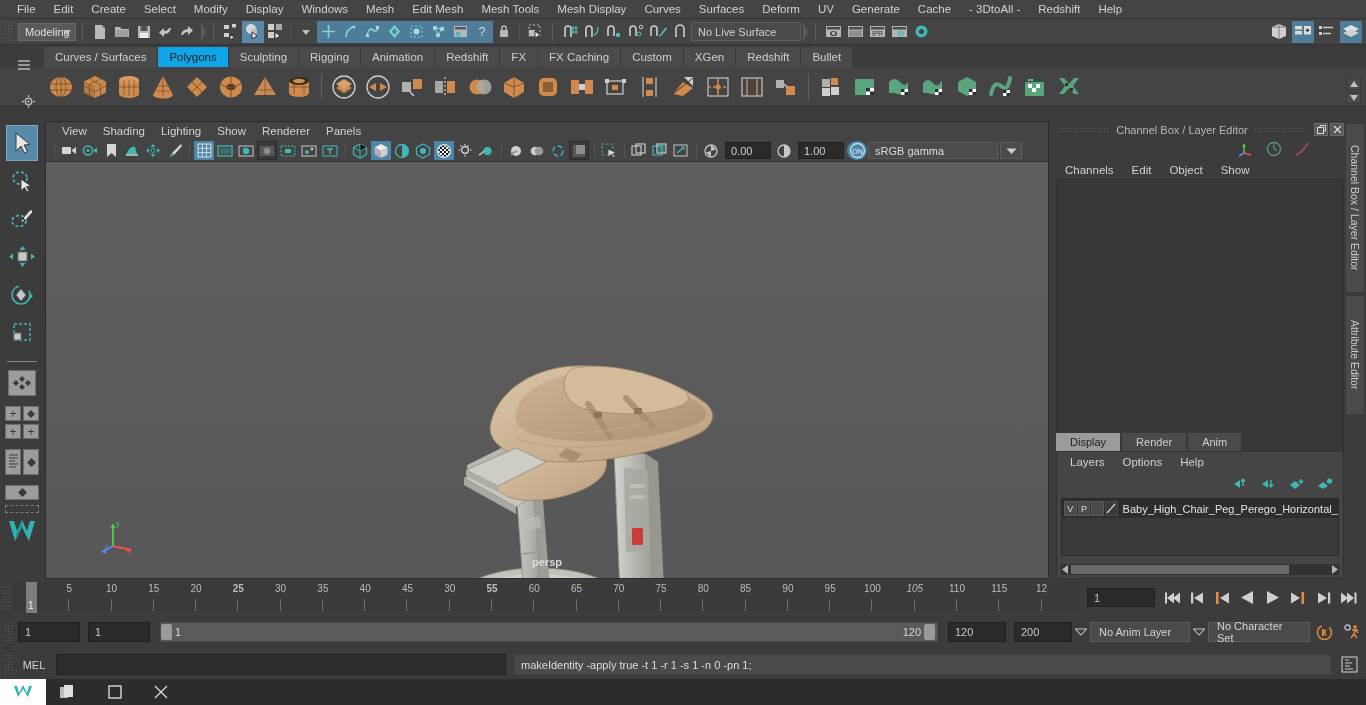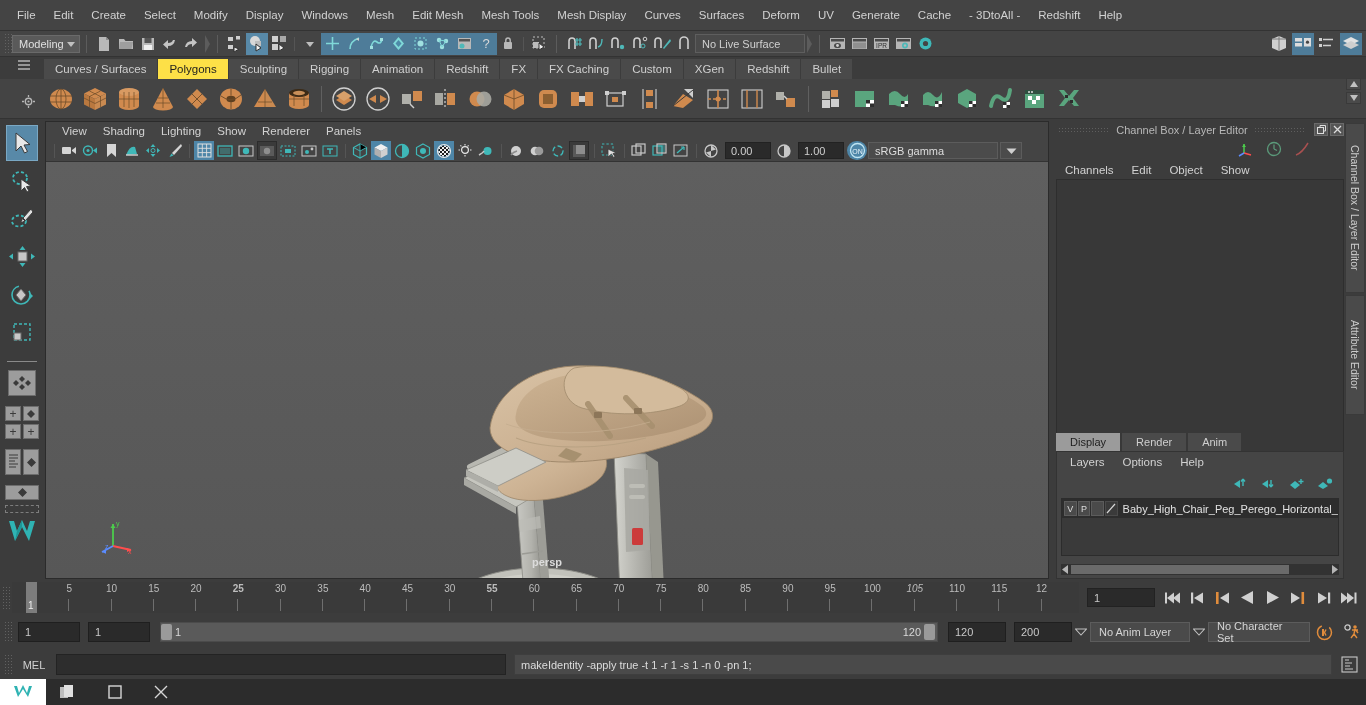--- a/index.html
+++ b/index.html
@@ -7,60 +7,60 @@
     width:1366px; height:705px; overflow:hidden;
     background:#3c3c3c;
     font-family:"Liberation Sans", sans-serif;
     font-size:11px; color:#cccccc;
     -webkit-font-smoothing:antialiased;
   }
   .app { position:relative; width:1366px; height:705px; background:#3c3c3c; }
 
   
   .menubar {
-    height:31px; background:#444444; display:flex; align-items:center;
+    height:19px; background:#444444; display:flex; align-items:center;
     padding-left:8px; border-bottom:1px solid #333;
   }
   .menubar .mi { padding:0 9px; font-size:11.5px; color:#d2d2d2; line-height:19px; white-space:nowrap; cursor:default; }
   .mb-right { margin-left:auto; display:flex; padding-right:4px; }
 
   
   .statusline {
     height:26px; background:#444444; display:flex; align-items:center;
     padding-left:4px; border-bottom:1px solid #333; gap:0px;
   }
   .grip { width:8px; height:22px; flex:0 0 8px;
     background-image:radial-gradient(#6a6a6a 1px, transparent 1px);
     background-size:3px 3px; opacity:.8; }
   .sep-v { width:1px; height:18px; background:#5c5c5c; margin:0 6px; flex:0 0 1px; }
   .sep-thin { width:1px; height:14px; background:#555; margin:0 4px; flex:0 0 1px; }
   .menu-sel {
-    width:68px; height:18px; background:#5a5a5a; border:1px solid #6a6a6a;
+    width:58px; height:18px; background:#5a5a5a; border:1px solid #6a6a6a;
     display:flex; align-items:center; padding-left:6px; font-size:11px; color:#e0e0e0;
-    position:relative; margin-left:0;
+    position:relative; margin-left:6px;
   }
   .menu-sel .arr { position:absolute; right:4px; top:6px; border-left:4px solid transparent;
     border-right:4px solid transparent; border-top:5px solid #c0c0c0; }
   .sbtn { width:22px; height:22px; display:flex; align-items:center; justify-content:center;
     flex:0 0 22px; position:relative; }
   .sbtn.on { background:#5889a8; }
   .sbtn.box { background:#4e7c99; }
   .field-live {
     width:110px; height:19px; background:#4a4a4a; border:1px solid #5e5e5e;
     display:flex; align-items:center; padding-left:6px; font-size:11px; color:#d0d0d0;
   }
   .hang { width:8px; height:18px; flex:0 0 8px; }
   .hang:after{ content:""; display:block; width:0;height:0;margin-left:2px;
     border-top:9px solid transparent;border-bottom:9px solid transparent;border-left:5px solid #5c5c5c;}
 
   
   .shelf-tabs { height:22px; background:#3c3c3c; display:flex; align-items:flex-end; padding-left:44px; }
   .shelf-tab { height:20px; line-height:20px; padding:0 11px; font-size:11.5px; color:#cfcfcf;
     background:#4a4a4a; border-right:1px solid #3c3c3c; }
-  .shelf-tab.active { background:#fde047; color:#1e1e1e;text-align:center; }
+  .shelf-tab.active { background:#0ea5e9; color:#1e1e1e;text-align:center; }
   .shelf-icons { height:40px; background:#444444; display:flex; align-items:center;
     padding-left:44px; border-bottom:1px solid #333; overflow:hidden; }
   .shicon { width:34px; height:34px; flex:0 0 34px; display:flex; align-items:center; justify-content:center; }
   .shelf-sep { width:1px; height:26px; background:#606060; margin:0 5px; flex:0 0 1px; }
 
   .shelf-left-tabbtn { position:absolute; left:14px; top:56px; width:20px; height:18px;
      display:flex; align-items:center; justify-content:center; }
   .shelf-left-gear { position:absolute; left:18px; top:92px; width:20px; height:18px;
      display:flex; align-items:center; justify-content:center; }
 

